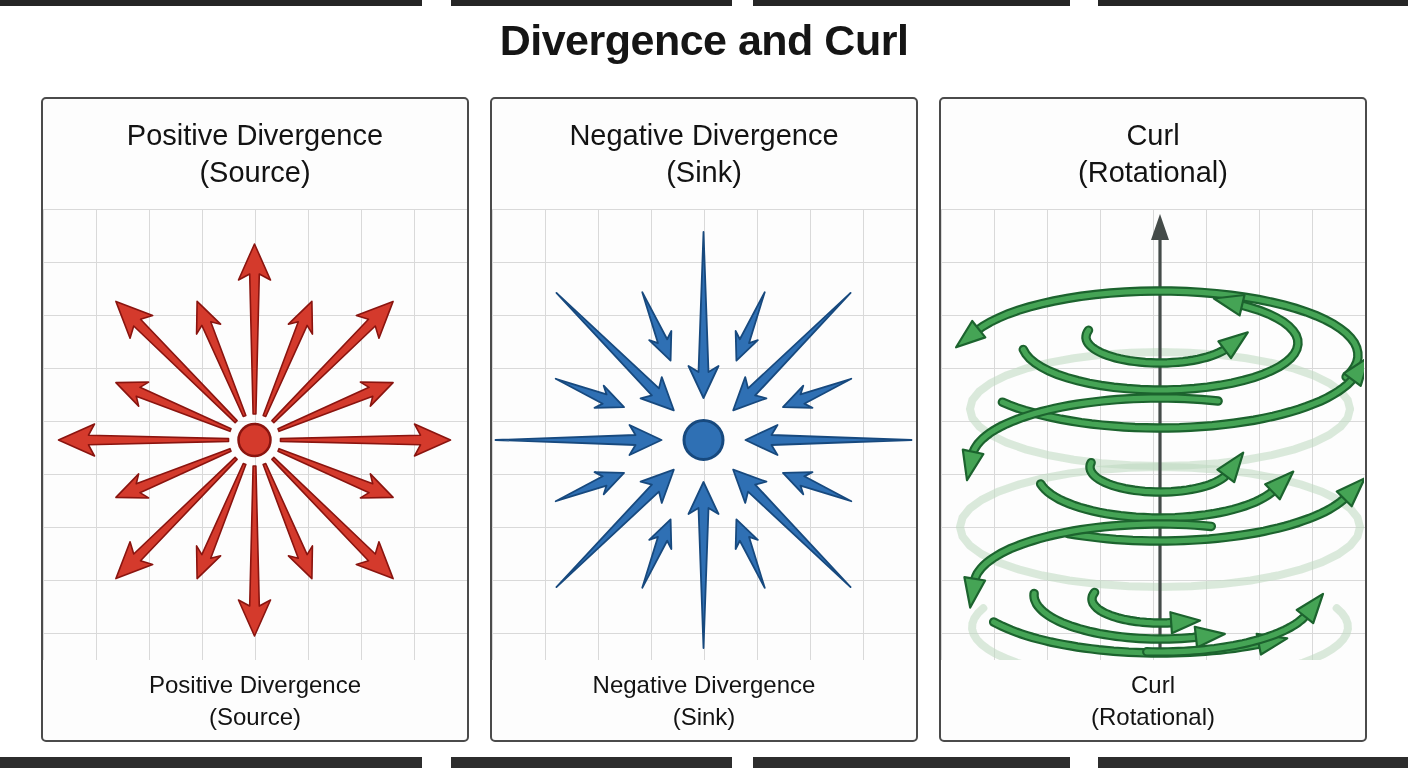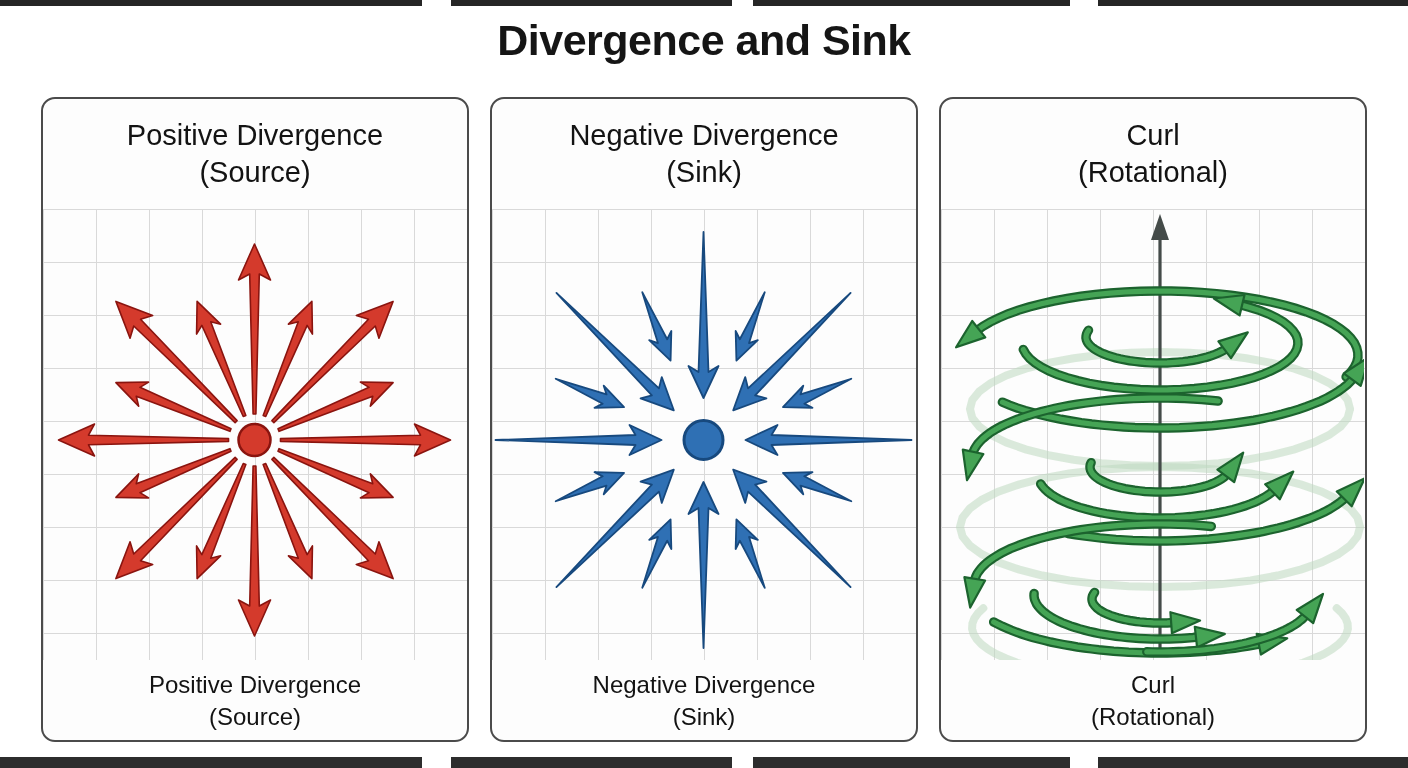--- a/index.html
+++ b/index.html
@@ -11,39 +11,39 @@
   .strip-top{top:0;height:6px}
   .strip-bottom{bottom:0;height:11px}
   .title{
     position:absolute;top:16px;left:0;right:0;margin:0;
     text-align:center;font-size:43px;font-weight:800;color:#151515;
     letter-spacing:-0.5px;
   }
   .panels{position:absolute;top:97px;left:41px;display:flex;gap:21px}
   .panel{
     width:428px;height:645px;box-sizing:border-box;overflow:hidden;
-    border:2.5px solid #4b4b4b;border-radius:14px;background:#fdfdfd;
+    border:2.5px solid #4b4b4b;border-radius:5px;background:#fdfdfd;
   }
   .phead{
     height:110px;display:flex;flex-direction:column;justify-content:center;
     text-align:center;font-size:29px;line-height:1.28;color:#131313;font-weight:500;
   }
   .gridarea{height:451px;position:relative}
   .gridarea svg{position:absolute;left:0;top:0;width:423px;height:451px}
   .pcaption{
     height:79px;box-sizing:border-box;padding-top:9px;text-align:center;
     font-size:24px;line-height:1.33;color:#131313;font-weight:500;
   }
 </style>
 </head>
 <body>
 
 <div class="strip strip-top" style="background: linear-gradient(90deg, rgb(38, 38, 38) 0px, rgb(38, 38, 38) 30%, transparent 30%, transparent 32%, rgb(38, 38, 38) 32%, rgb(38, 38, 38) 52%, transparent 52%, transparent 53.5%, rgb(38, 38, 38) 53.5%, rgb(38, 38, 38) 76%, transparent 76%, transparent 78%, rgb(38, 38, 38) 78%, rgb(38, 38, 38) 100%);"></div>
 
-<h1 class="title">Divergence and Sink</h1>
+<h1 class="title">Divergence and Curl</h1>
 
 <div class="panels">
 
   <section class="panel">
     <header class="phead">
       <div>Positive Divergence</div>
       <div>(Source)</div>
     </header>
     <div class="gridarea" style="background-image: linear-gradient(to right, rgb(217, 217, 217) 1px, transparent 1px), linear-gradient(rgb(217, 217, 217) 1px, transparent 1px); background-size: 53px 53px;">
       <svg id="svg-source" viewBox="0 0 423 451">

